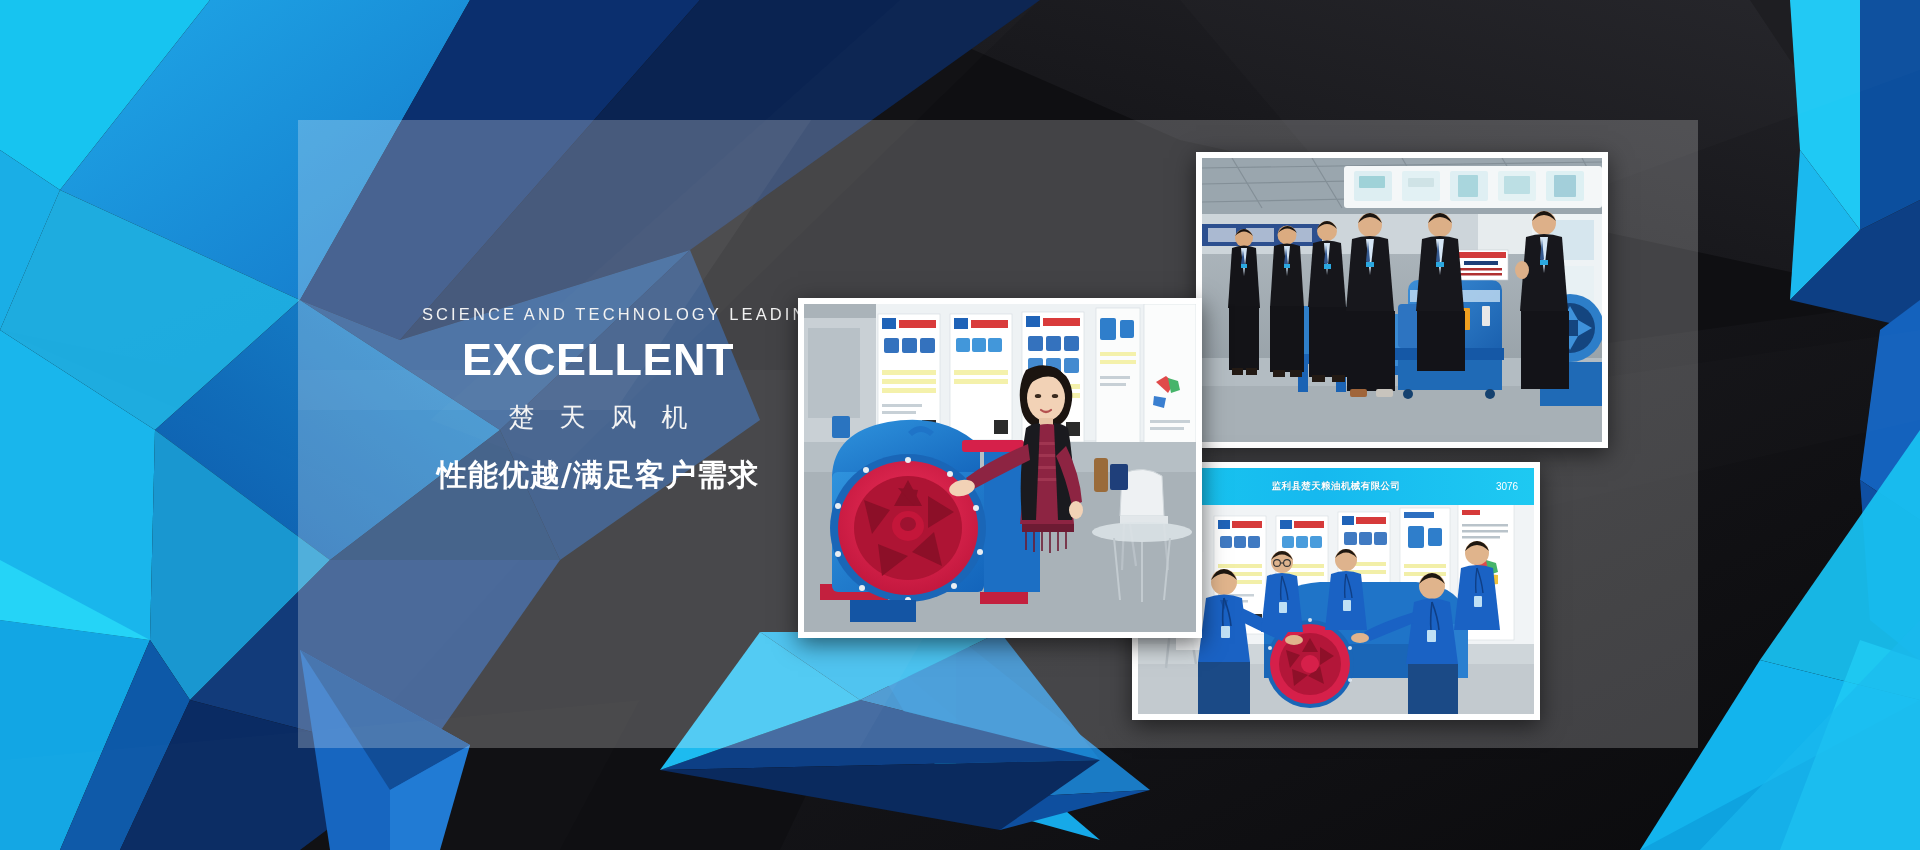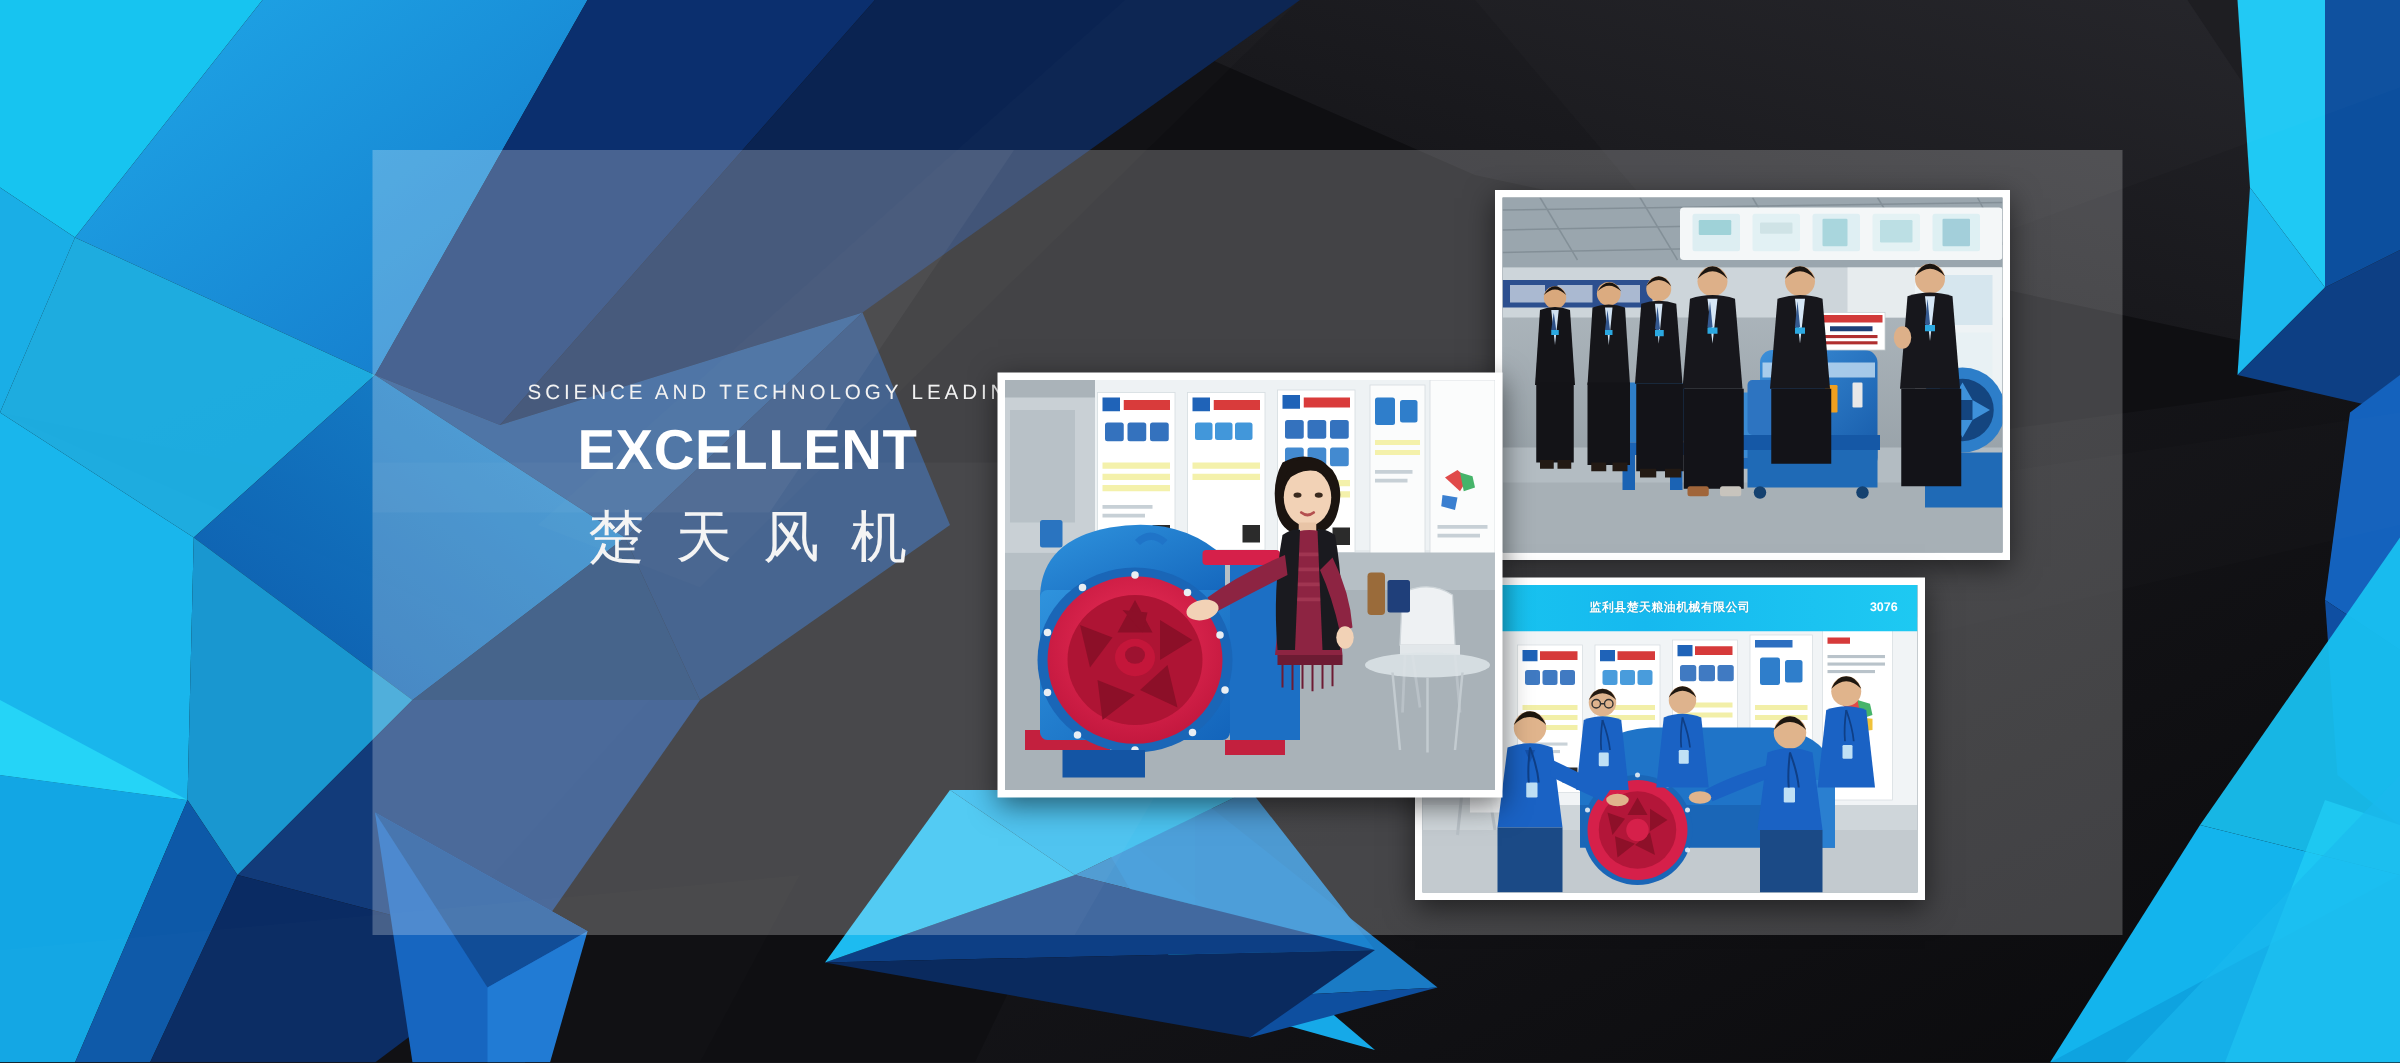--- a/index.html
+++ b/index.html
@@ -34,21 +34,21 @@
   .copy{ position:absolute; left:420px; top:305px; width:620px; }
   .eyebrow{
     color:#f2f2f2; font-size:16.5px; letter-spacing:3.1px; font-weight:400;
     white-space:nowrap; text-align:center; width:352px; margin-left:2px;
   }
   .headline{
     color:#ffffff; font-size:45px; font-weight:700; letter-spacing:0.5px;
     line-height:1.02; margin-top:13px; text-align:center; width:356px;
   }
   .cn-title{
-    color:#f4f4f4; font-size:45px; font-weight:400; letter-spacing:25px;
+    color:#f4f4f4; font-size:26px; font-weight:400; letter-spacing:25px;
     margin-top:17px; text-align:center; width:356px; text-indent:25px;
     font-family:"DejaVu Sans","Liberation Sans",sans-serif;
   }
   .slogan{
     color:#ffffff; font-size:30px; font-weight:700; letter-spacing:1px;
     margin-top:20px; text-align:center; width:356px;
     font-family:"DejaVu Sans","Liberation Sans",sans-serif;
   }
 
   
@@ -66,21 +66,21 @@
     position:absolute; left:0; top:0; width:100%; height:15%;
     background:linear-gradient(90deg,#19c8f0 0%, #16b9ef 45%, #1ec9f2 100%);
     display:flex; align-items:center; justify-content:center; gap:0;
   }
   .banner-strip .bs-title{
     color:#ffffff; font-size:9.5px; font-weight:700; letter-spacing:0.4px;
     text-shadow:0 0 1px rgba(0,0,0,.25);
     font-family:"DejaVu Sans","Liberation Sans",sans-serif;
   }
   .banner-strip .bs-num{
-    position:absolute; right:4%; color:#fff; font-size:10px; font-weight:700;
+    position:absolute; right:4%; color:#fff; font-size:10px; font-weight:400;
   }
 </style>
 </head>
 <body>
 
 <div id="banner">
 
   <svg class="bg-svg" viewBox="0 0 1920 850" preserveAspectRatio="none">
     <defs>
       <linearGradient id="gA" x1="0" y1="0" x2="1" y2="1">
@@ -176,20 +176,21 @@
   <div class="panel"></div>
   <div class="panel-sheen">
     <i class="sheen-a"></i>
     <i class="sheen-b"></i>
   </div>
 
   <div class="copy">
     <div class="eyebrow">SCIENCE  AND  TECHNOLOGY  LEADING</div>
     <div class="headline">EXCELLENT</div>
     <div class="cn-title">楚天风机</div>
+    <div class="slogan">性能优越/满足客户需求</div>
   </div>
 
   <div class="photo" id="photo-team-suits">
     <div class="inner">
       <svg viewBox="0 0 400 284" preserveAspectRatio="none">
         <defs>
           <linearGradient id="hallG" x1="0" y1="0" x2="0" y2="1">
             <stop offset="0" stop-color="#b9c2c8"></stop>
               <stop offset="1" stop-color="#8d979e"></stop>
           </linearGradient>

